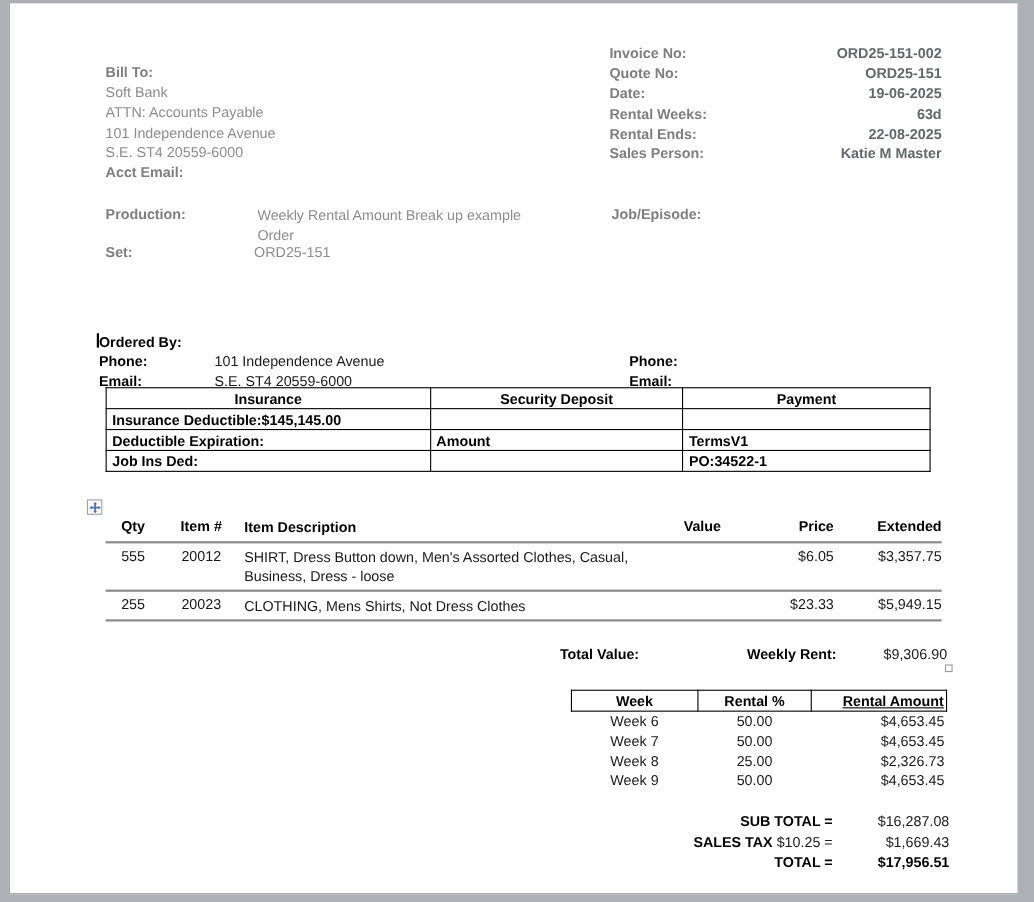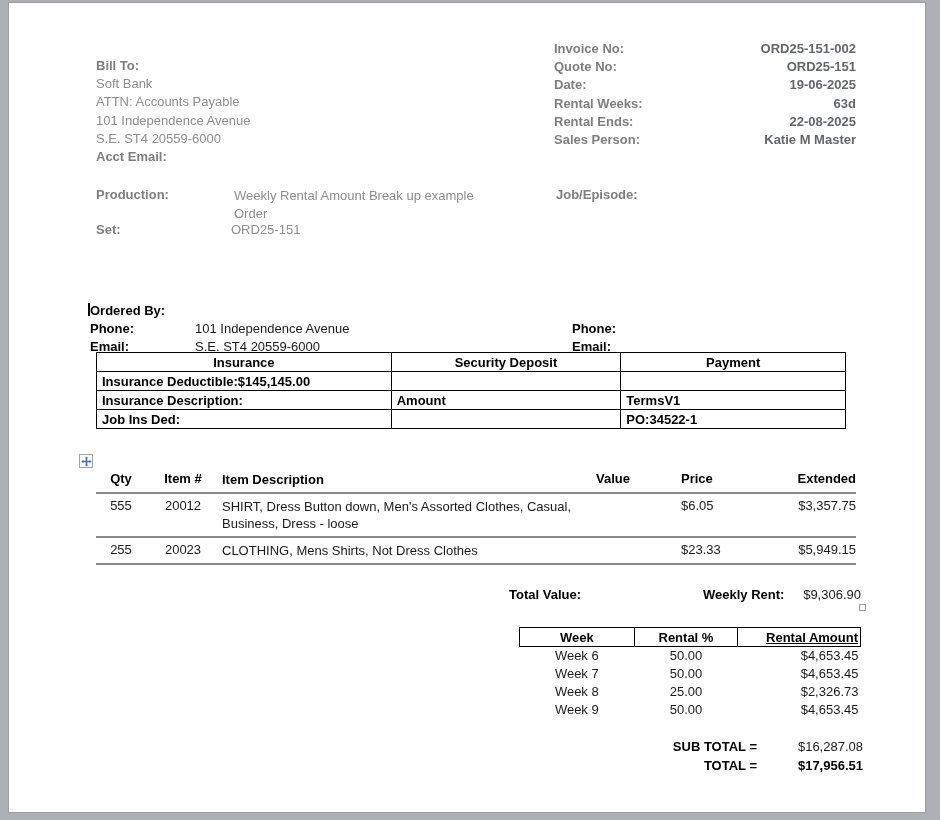--- a/index.html
+++ b/index.html
@@ -56,35 +56,35 @@
   }
   table.ins td.c { text-align:center; }
   .split { display:flex; justify-content:flex-start; }
 
   
   .items { left:87px; top:468px; width:760px; }
   .irow { display:flex; align-items:flex-start; }
   .c-qty  { width:50px;  text-align:center; flex:0 0 auto; }
   .c-item { width:62px;  text-align:center; margin-left:6px; flex:0 0 auto; }
   .c-desc { width:374px; margin-left:8px; flex:0 0 auto; line-height:17px; }
-  .c-val  { width:85px;  text-align:left; flex:0 0 auto; }
-  .c-pri  { width:77px;  text-align:left; flex:0 0 auto; }
+  .c-val  { width:85px;  text-align:center; flex:0 0 auto; }
+  .c-pri  { width:77px;  text-align:right; flex:0 0 auto; }
   .c-ext  { width:98px;  text-align:right; flex:0 0 auto; }
   .ihead { height:20px; }
   .iline { height:2px; background:#8a8a8a; margin:1px 0 3px 0; }
   .irow.body { padding:1px 0 3px 0; }
   .move-handle {
     position:absolute; left:-17px; top:-17px; width:14px; height:14px;
     border:1px solid #9aa4ad; background:#fbfbfb;
     display:flex; align-items:center; justify-content:center;
   }
 
   
   .tv-label { left:500px; top:584px; }
-  .wr-label { left:694px; top:584px; }
+  .wr-label { left:670px; top:584px; }
   .wr-value { top:584px; right:64px; }
   .resize-sq { left:850px; top:601px; width:7px; height:7px; border:1px solid #9b9b9b; background:#fff; }
 
   
   table.week { position:absolute; left:510px; top:624px; width:342px; border-collapse:collapse; }
   table.week th {
     border:1.5px solid #000; font-weight:bold; font-size:13px; color:#000;
     height:19px; padding:0 2px; text-align:center;
   }
   table.week th.r { text-align:right;text-decoration:underline; }
@@ -179,21 +179,21 @@
       <td>
         <div class="split">
           <span>Insurance Deductible:</span>
           <span>$145,145.00</span>
         </div>
       </td>
       <td></td>
       <td></td>
     </tr>
     <tr>
-      <td>Insurance Description:</td>
+      <td>Deductible Expiration:</td>
       <td>Amount</td>
       <td>
         <div class="split">
           <span>Terms</span>
           <span>V1</span>
         </div>
       </td>
     </tr>
     <tr>
       <td>Job Ins Ded:</td>
@@ -282,18 +282,22 @@
     </tr>
   </tbody>
     </table>
 
   <div class="abs summary">
     <div class="srow">
       <span class="slabel bb">SUB TOTAL =</span>
       <span class="sval bt">$16,287.08</span>
     </div>
     <div class="srow">
+      <span class="slabel"><span class="bb">SALES TAX</span><span class="bt"> $10.25 =</span></span>
+      <span class="sval bt">$1,669.43</span>
+    </div>
+    <div class="srow">
       <span class="slabel bb">TOTAL =</span>
       <span class="sval bb">$17,956.51</span>
     </div>
   </div>
 
 </div>
 
 </body></html>

